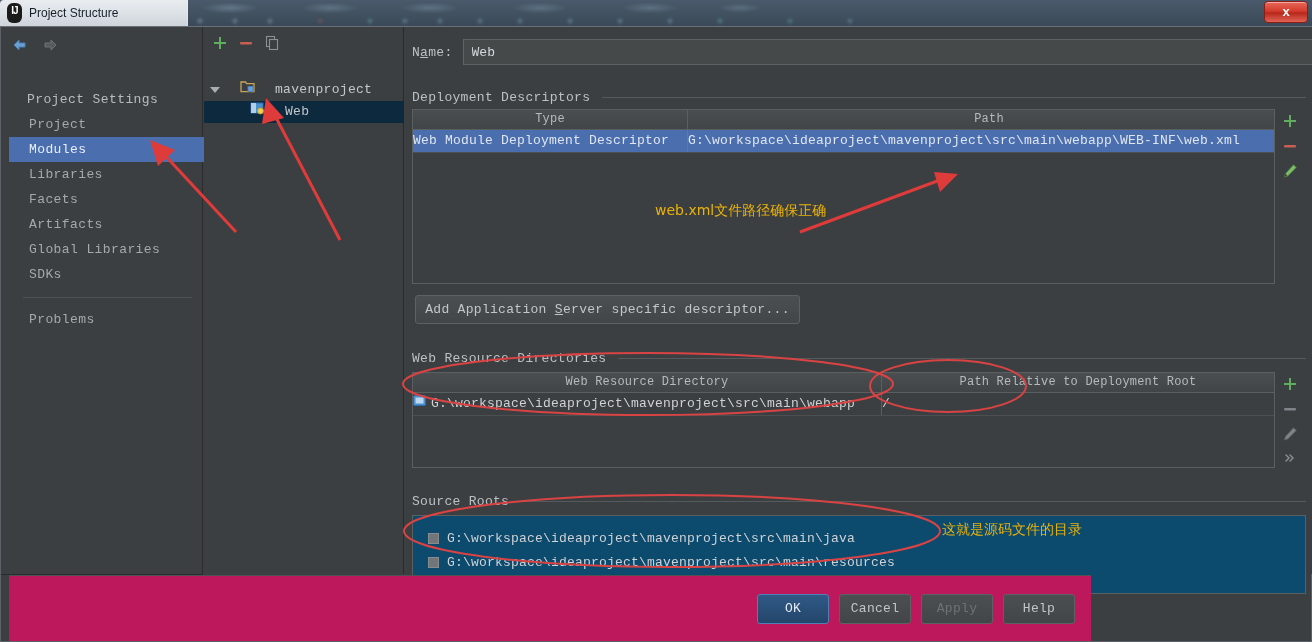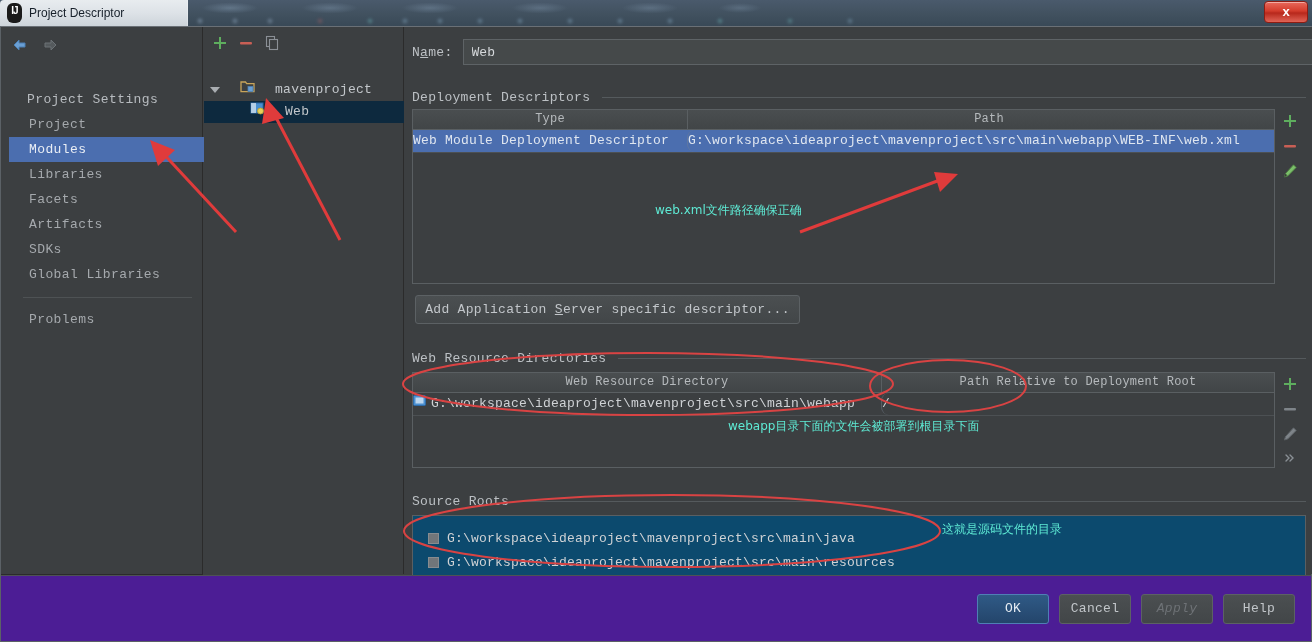--- a/index.html
+++ b/index.html
@@ -191,21 +191,21 @@
     text-align: center; overflow: hidden; white-space: nowrap; letter-spacing: .2px;
   }
   .tbl-header .th + .th { border-left: 1px solid #5a5f62; }
   .tbl-row { display: flex; height: 22px; }
   .tbl-row.selected { background: #4b6eaf; }
   .tbl-row .td {
     font: 13px/22px "Liberation Mono", monospace; color: #cfd2d5;
     overflow: hidden; white-space: nowrap; letter-spacing: .2px;
   }
   .tbl-row.selected .td { color: #dfe6f0; }
-  .tbl-row .td + .td { border-left: 1px solid rgba(120,130,145,.45); border-radius: 8px; }
+  .tbl-row .td + .td { border-left: 1px solid rgba(120,130,145,.45); }
   .row-underline { height: 1px; background: #4c5053; }
 
   
   .tbl-side {
     position: absolute; width: 22px;
     display: flex; flex-direction: column; align-items: center; gap: 9px;
   }
   .side-btn { width: 16px; height: 16px; cursor: pointer; }
 
   
@@ -230,60 +230,60 @@
     color: #cfd2d5; letter-spacing: .2px; cursor: pointer;
   }
   .sr-row:first-child { margin-top: 10px; }
   .sr-cb {
     width: 11px; height: 11px; background: #71767a;
     border: 1px solid #878c90; flex: none;
   }
 
   
   #bottom-bar {
-    position: absolute; left: 0; top: 548px; width: 1310px; height: 66px;
-    background: #4c1d95; border-top: 1px solid #4e5254;
+    position: absolute; left: 8px; top: 548px; width: 1082px; height: 66px;
+    background: #be185d; border-top: 1px solid #4e5254;
   }
   #btn-row {
     position: absolute; right: 16px; top: 18px;
     display: flex; gap: 10px;
   }
   .dlg-btn {
     width: 72px; height: 30px; border-radius: 3px;
     font: 13px/28px "Liberation Mono", monospace; text-align: center;
     cursor: pointer; letter-spacing: .3px;
     background: linear-gradient(180deg,#4b4f51 0%, #424648 100%);
     border: 1px solid #5c6164; color: #c2c6ca;
   }
   .dlg-btn.primary {
     background: linear-gradient(180deg,#2f5a86 0%, #24456b 100%);
     border: 1px solid #4f7fb5; color: #e6ecf3;
   }
-  .dlg-btn.disabled { color: #6e7276; font-style: italic; }
+  .dlg-btn.disabled { color: #6e7276; }
 
   
   #annotations {
     position: absolute; left: 0; top: 0; width: 1312px; height: 642px;
     pointer-events: none;
   }
   .anno-text {
-    position: absolute; color: #5eead4; white-space: nowrap;
-    font-family: "DejaVu Sans", sans-serif; font-size: 12px;
+    position: absolute; color: #eab308; white-space: nowrap;
+    font-family: "DejaVu Sans", sans-serif; font-size: 14px;
   }
 </style>
 </head>
 <body>
 
 <div id="desktop-backdrop"></div>
 <div id="desktop-icons-row"></div>
 
 <div id="titlebar">
   <div id="title-plate">
     <div id="app-icon">IJ</div>
-    <div id="title-text">Project Descriptor</div>
+    <div id="title-text">Project Structure</div>
   </div>
   <div id="close-button">x</div>
 </div>
 
 <div id="dialog">
 
   <div id="sidebar">
     <div id="nav-arrows">
       <span class="nav-arrow">
         <svg width="18" height="18" viewBox="0 0 18 18">
@@ -297,22 +297,22 @@
       </span>
     </div>
 
     <div id="sidebar-list">
       <div class="side-group">Project Settings</div>
       <div class="side-item">Project</div>
       <div class="side-item selected">Modules</div>
       <div class="side-item">Libraries</div>
       <div class="side-item">Facets</div>
       <div class="side-item">Artifacts</div>
+      <div class="side-item">Global Libraries</div>
       <div class="side-item">SDKs</div>
-      <div class="side-item">Global Libraries</div>
       <div class="side-sep"></div>
       <div class="side-item">Problems</div>
     </div>
   </div>
   <div id="sidebar-bottom-border"></div>
 
   <div id="tree-pane">
     <div id="tree-toolbar">
       <span class="tool-ico">
         <svg width="16" height="16" viewBox="0 0 16 16">
@@ -495,15 +495,14 @@
     </g>
 
     <ellipse cx="648" cy="384" rx="245" ry="31" fill="none" stroke="#d94343" stroke-width="2"></ellipse>
 
     <ellipse cx="948" cy="386" rx="78" ry="26" fill="none" stroke="#d94343" stroke-width="2"></ellipse>
 
     <ellipse cx="672" cy="531" rx="268" ry="36" fill="none" stroke="#d94343" stroke-width="2"></ellipse>
   </svg>
 
   <div class="anno-text" style="left:655px; top:202px;">web.xml文件路径确保正确</div>
-  <div class="anno-text" style="left:728px; top:418px;">webapp目录下面的文件会被部署到根目录下面</div>
   <div class="anno-text" style="left:942px; top:521px;">这就是源码文件的目录</div>
 </div>
 
 </body></html>

